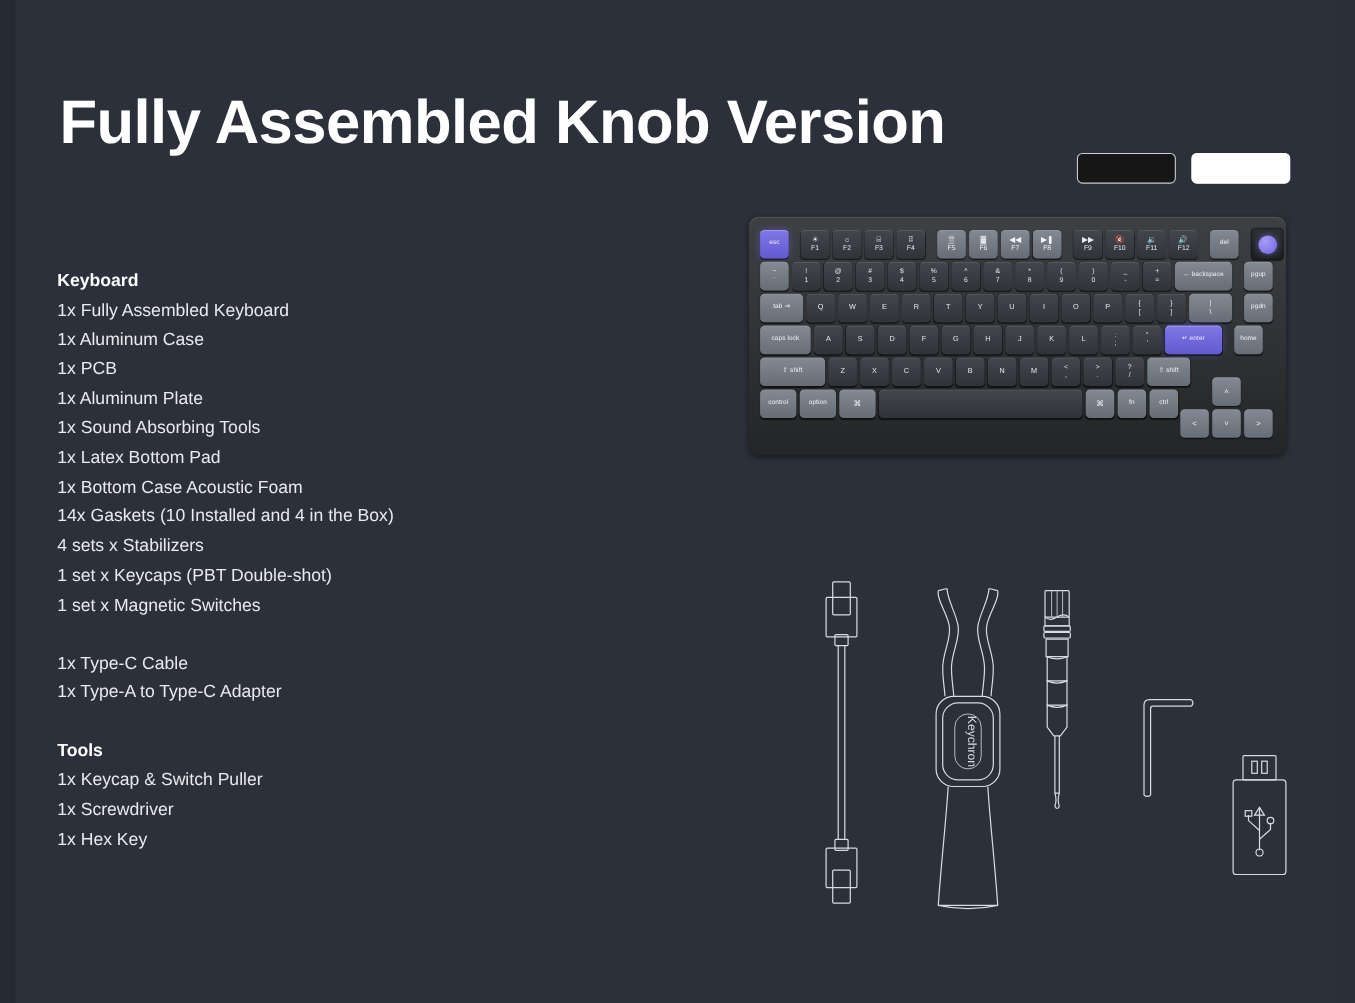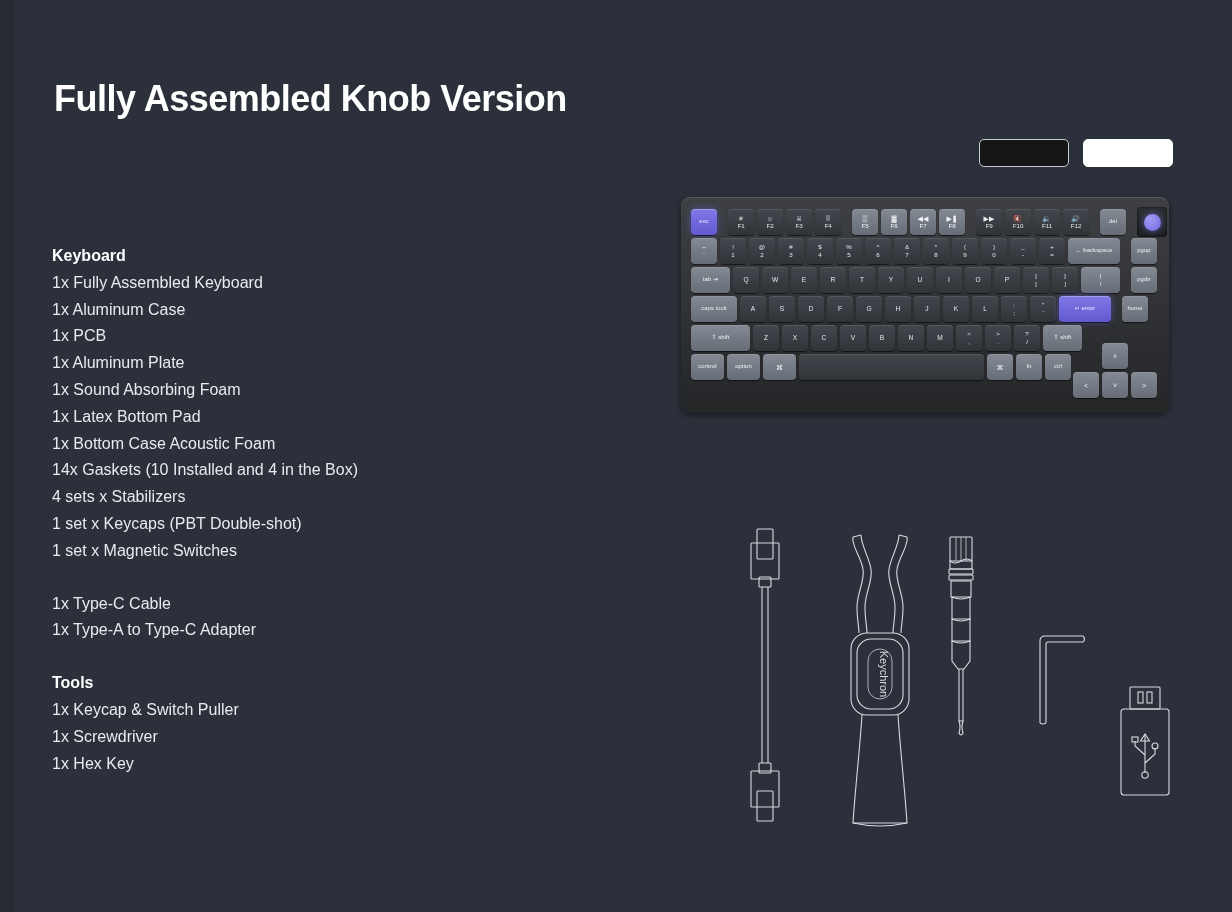--- a/index.html
+++ b/index.html
@@ -22,21 +22,21 @@
     position: absolute; top: 0; bottom: 0; width: 14px;
     background: #262b33;
   }
   .edge-band.left { left: 0; }
   .edge-band.right { right: 0; background: #2a2f39; }
 
   
   #title {
     position: absolute;
     left: 54px; top: 78px;
-    font-size: 36px;
+    font-size: 56px;
     font-weight: bold;
     letter-spacing: -0.5px;
     color: #ffffff;
     white-space: nowrap;
   }
 
   
   #swatches {
     position: absolute;
     left: 979px; top: 139px;
@@ -183,21 +183,21 @@
     <div class="swatch white"></div>
   </div>
 
   <div id="spec-list">
     <div class="spec-head">Keyboard</div>
     <div class="spec-item">1x Fully Assembled Keyboard</div>
 
     <div class="spec-item">1x Aluminum Case</div>
     <div class="spec-item">1x PCB</div>
     <div class="spec-item">1x Aluminum Plate</div>
-    <div class="spec-item">1x Sound Absorbing Foam</div>
+    <div class="spec-item">1x Sound Absorbing Tools</div>
     <div class="spec-item">1x Latex Bottom Pad</div>
     <div class="spec-item">1x Bottom Case Acoustic Foam</div>
     <div class="spec-item">14x Gaskets (10 Installed and 4 in the Box)</div>
     <div class="spec-item">4 sets x Stabilizers</div>
     <div class="spec-item">1 set x Keycaps (PBT Double-shot)</div>
     <div class="spec-item">1 set x Magnetic Switches</div>
 
     <div class="spec-gap"></div>
 
     <div class="spec-item">1x Type-C Cable</div>

